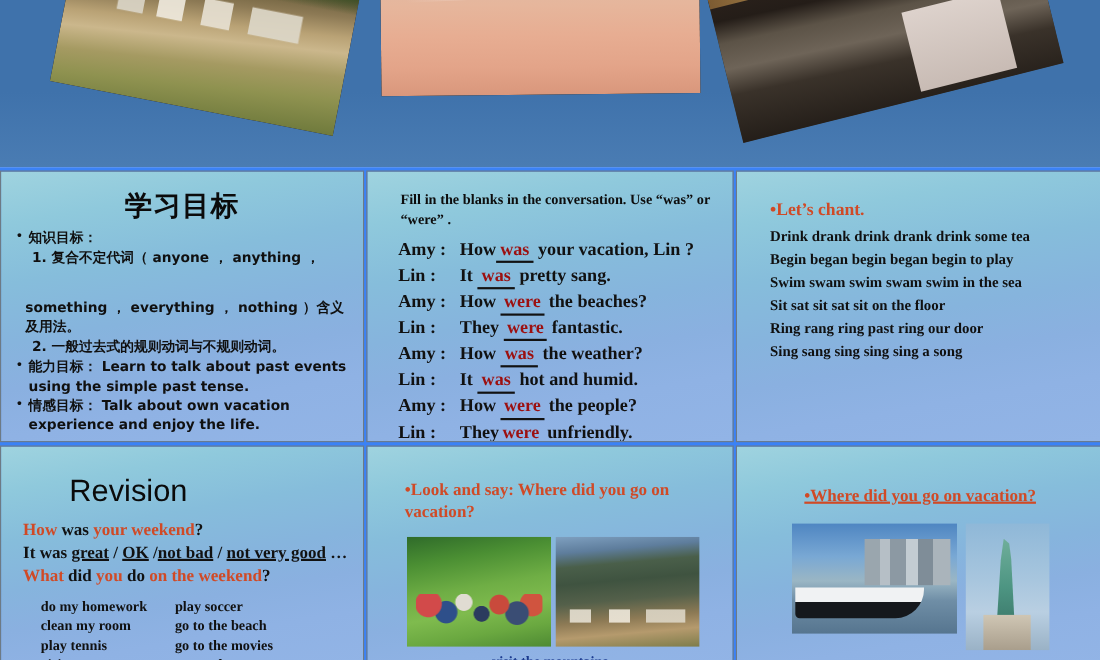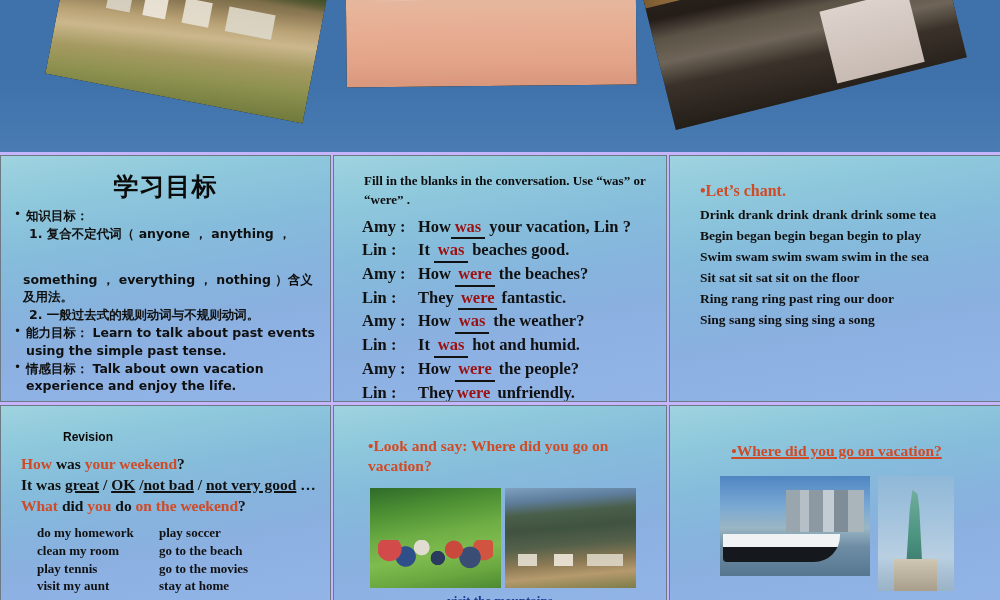--- a/index.html
+++ b/index.html
@@ -94,21 +94,21 @@
     background: linear-gradient(180deg,#ddd2cc,#c8bbb4);
   }
 
   
   .grid {
     position: absolute; left: 0; top: 152px; width: 1000px; height: 448px;
     display: grid;
     grid-template-columns: 331px 334px 335px;
     grid-template-rows: 247px 201px;
     gap: 3px 2px;
-    background: #c4b5fd;
+    background: #3b82f6;
     padding-top: 3px;
   }
   .slide {
     position: relative; overflow: hidden;
     border: 1px solid #6d7a85;
     background: linear-gradient(170deg,
         #9fd3df 0%, #8fc9dc 16%, #86bddb 34%,
         #86b4dd 52%, #8ab0e0 66%, #8fb2e4 80%, #92b4e6 100%);
   }
   .slide .pad { position: absolute; inset: 0; padding: 10px 12px; }
@@ -144,21 +144,21 @@
   .conv { font-size: 16.5px; font-weight: 700; color: #111; line-height: 1.315; margin-left: 16px; }
   .conv .who { display: inline-block; width: 56px; }
 
   
   .s3-title { font-size: 16px; font-weight: 700; color: #d04a26; margin: 16px 0 5px 18px; }
   .chant { font-size: 13.5px; font-weight: 700; color: #101010; line-height: 1.55; margin-left: 18px; }
 
   
   .s4-title {
     font-family: "Liberation Sans", sans-serif;
-    font-size: 12px; color: #0a0a0a; margin: 14px 0 10px 50px; font-weight: bold;
+    font-size: 28px; color: #0a0a0a; margin: 14px 0 10px 50px;
   }
   .s4-lines { font-size: 15.5px; font-weight: 700; color: #111; line-height: 1.34; margin-left: 8px; }
   .s4-cols { display: flex; margin: 8px 0 0 24px; font-size: 13px; font-weight: 700; color: #111; }
   .s4-cols .col { line-height: 1.36; }
   .s4-cols .col:first-child { width: 122px; }
 
   
   .s5-title { font-size: 15.5px; font-weight: 700; color: #d04a26; line-height: 1.3;
               margin: 20px 0 0 22px; }
   .s5-imgs { display: flex; gap: 4px; margin: 12px 0 0 24px; }
@@ -272,21 +272,21 @@
     </div>
 
     <div class="slide">
       <div class="pad">
         <div class="s2-instr">Fill in the blanks in the conversation.  Use “was” or “were” .</div>
         <div class="conv">
           <div>
             <span class="who">Amy :</span><span>How</span><span class="blank">was</span> <span>your vacation, Lin ?</span>
           </div>
           <div>
-            <span class="who">Lin   :</span><span>It</span> <span class="blank">was</span> <span>beaches good.</span>
+            <span class="who">Lin   :</span><span>It</span> <span class="blank">was</span> <span>pretty sang.</span>
           </div>
           <div>
             <span class="who">Amy :</span><span>How</span> <span class="blank">were</span> <span>the beaches?</span>
           </div>
           <div>
             <span class="who">Lin   :</span><span>They</span> <span class="blank">were</span> <span>fantastic.</span>
           </div>
           <div>
             <span class="who">Amy :</span><span>How</span> <span class="blank">was</span> <span>the weather?</span>
           </div>

